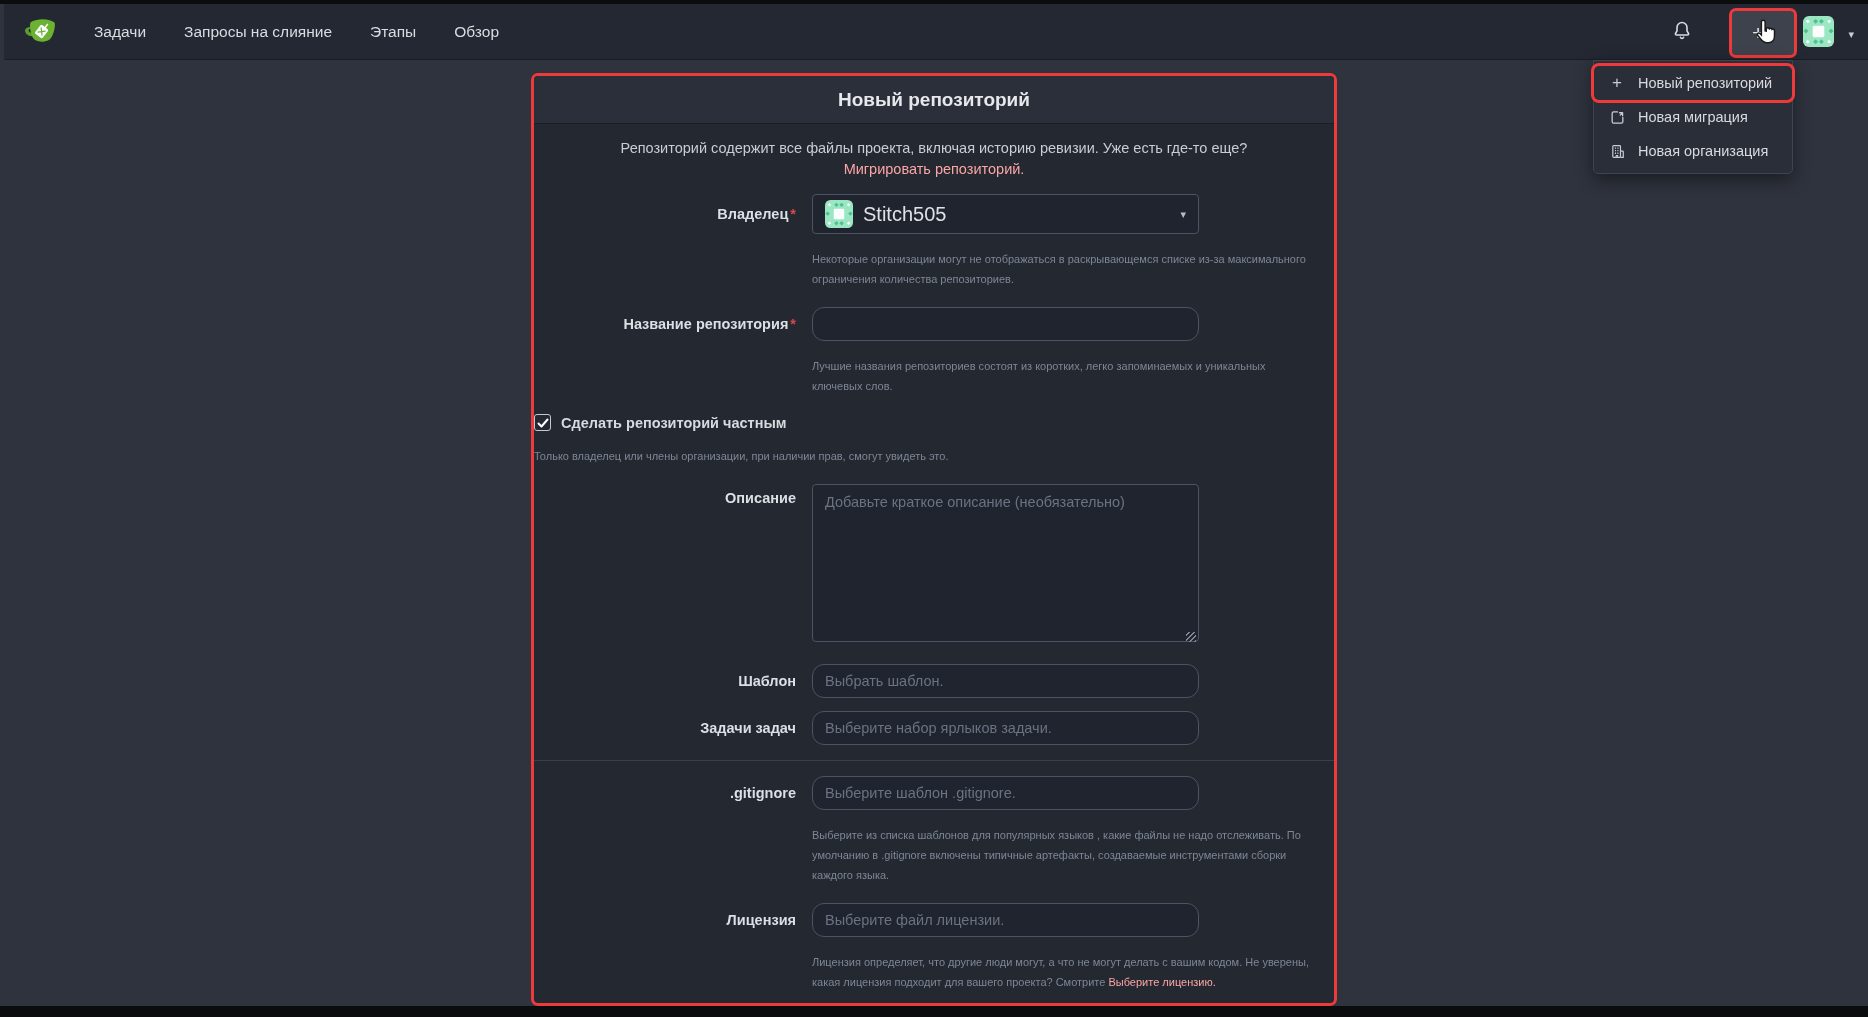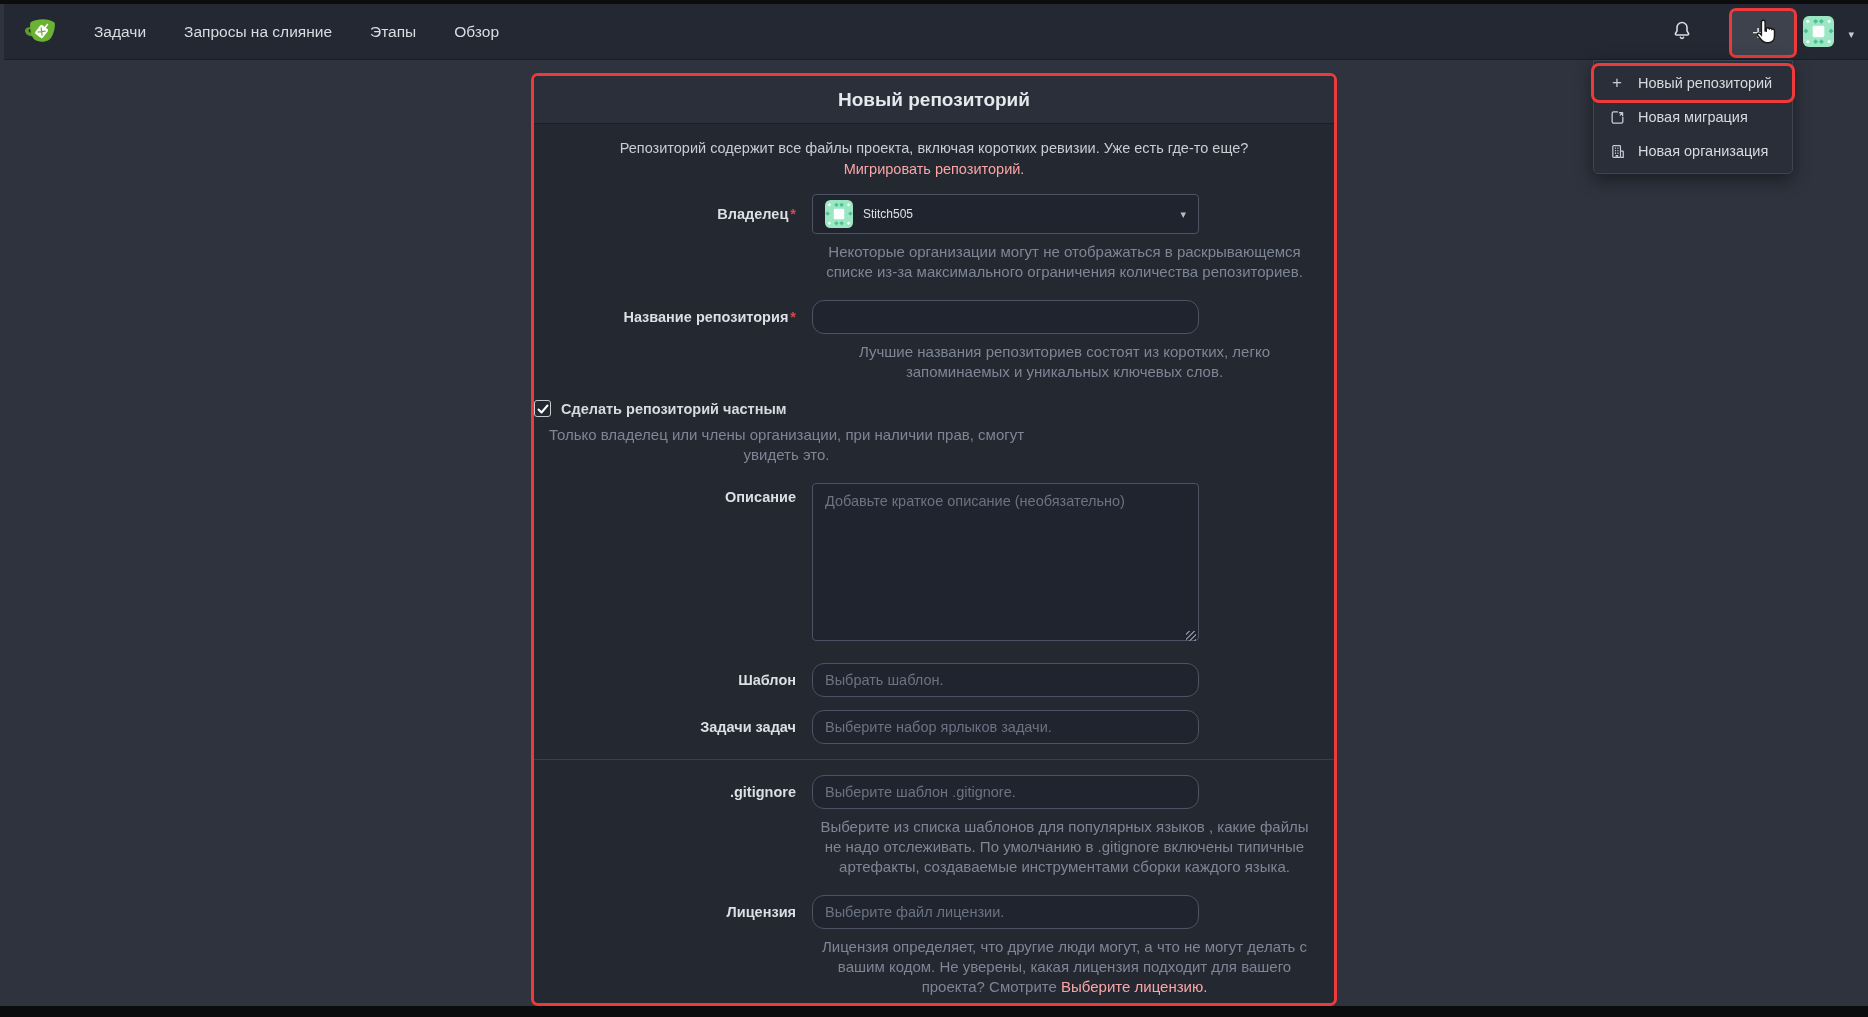--- a/index.html
+++ b/index.html
@@ -72,23 +72,23 @@
     width:387px; height:34px; background:#1f242e; border:1px solid #4d5362;
     border-radius:12px; color:#d4d7dd; font-size:14.5px; padding:0 12px;
     font-family:"Liberation Sans", sans-serif; outline:none;
   }
   .text-input::placeholder, textarea::placeholder { color:#6b7383; opacity:1; }
   .owner-select {
     width:387px; height:40px; background:#1f242e; border:1px solid #4d5362;
     border-radius:4px; display:flex; align-items:center; padding:0 12px; gap:10px; cursor:pointer;
   }
   .owner-select svg { width:28px; height:28px; }
-  .owner-name { font-size:12px; color:#dfe1e6; flex:1; }
+  .owner-name { font-size:20px; color:#dfe1e6; flex:1; }
   .select-caret { font-size:11px; color:#b7bbc4; }
-  .help { width:505px; margin-top:8px; font-size:15px; line-height:20px; color:#7e8695;text-align:center; }
+  .help { width:505px; margin-top:15px; font-size:11px; line-height:20px; color:#7e8695; }
   .vis-line { display:flex; align-items:center; gap:10px; }
   .checkbox {
     width:17px; height:17px; border:1.5px solid #c4c8d0; border-radius:3px;
     display:flex; align-items:center; justify-content:center; cursor:pointer; background:transparent;
   }
   .checkbox svg { width:12px; height:12px; }
   .vis-label { font-size:14.5px; font-weight:bold; color:#d7dade; cursor:pointer; }
   .desc-area {
     width:387px; height:158px; background:#1f242e; border:1px solid #4d5362;
     border-radius:4px; color:#14b8a6; font-size:14.5px; padding:9px 12px;
@@ -191,21 +191,21 @@
   </div>
 </div>
 
 <div class="panel">
   <div class="panel-header">
     <span class="panel-title">Новый репозиторий</span>
   </div>
   <div class="panel-body">
 
     <p class="intro">
-      <span>Репозиторий содержит все файлы проекта, включая коротких ревизии. Уже есть где-то еще?</span>
+      <span>Репозиторий содержит все файлы проекта, включая историю ревизии. Уже есть где-то еще?</span>
       <span class="green-link">Мигрировать репозиторий.</span>
     </p>
 
     <div class="row">
       <div class="flabel tall">
         <span>Владелец</span><span class="req">*</span>
       </div>
       <div class="field-col">
         <div class="owner-select">
           <svg viewBox="0 0 32 32">

